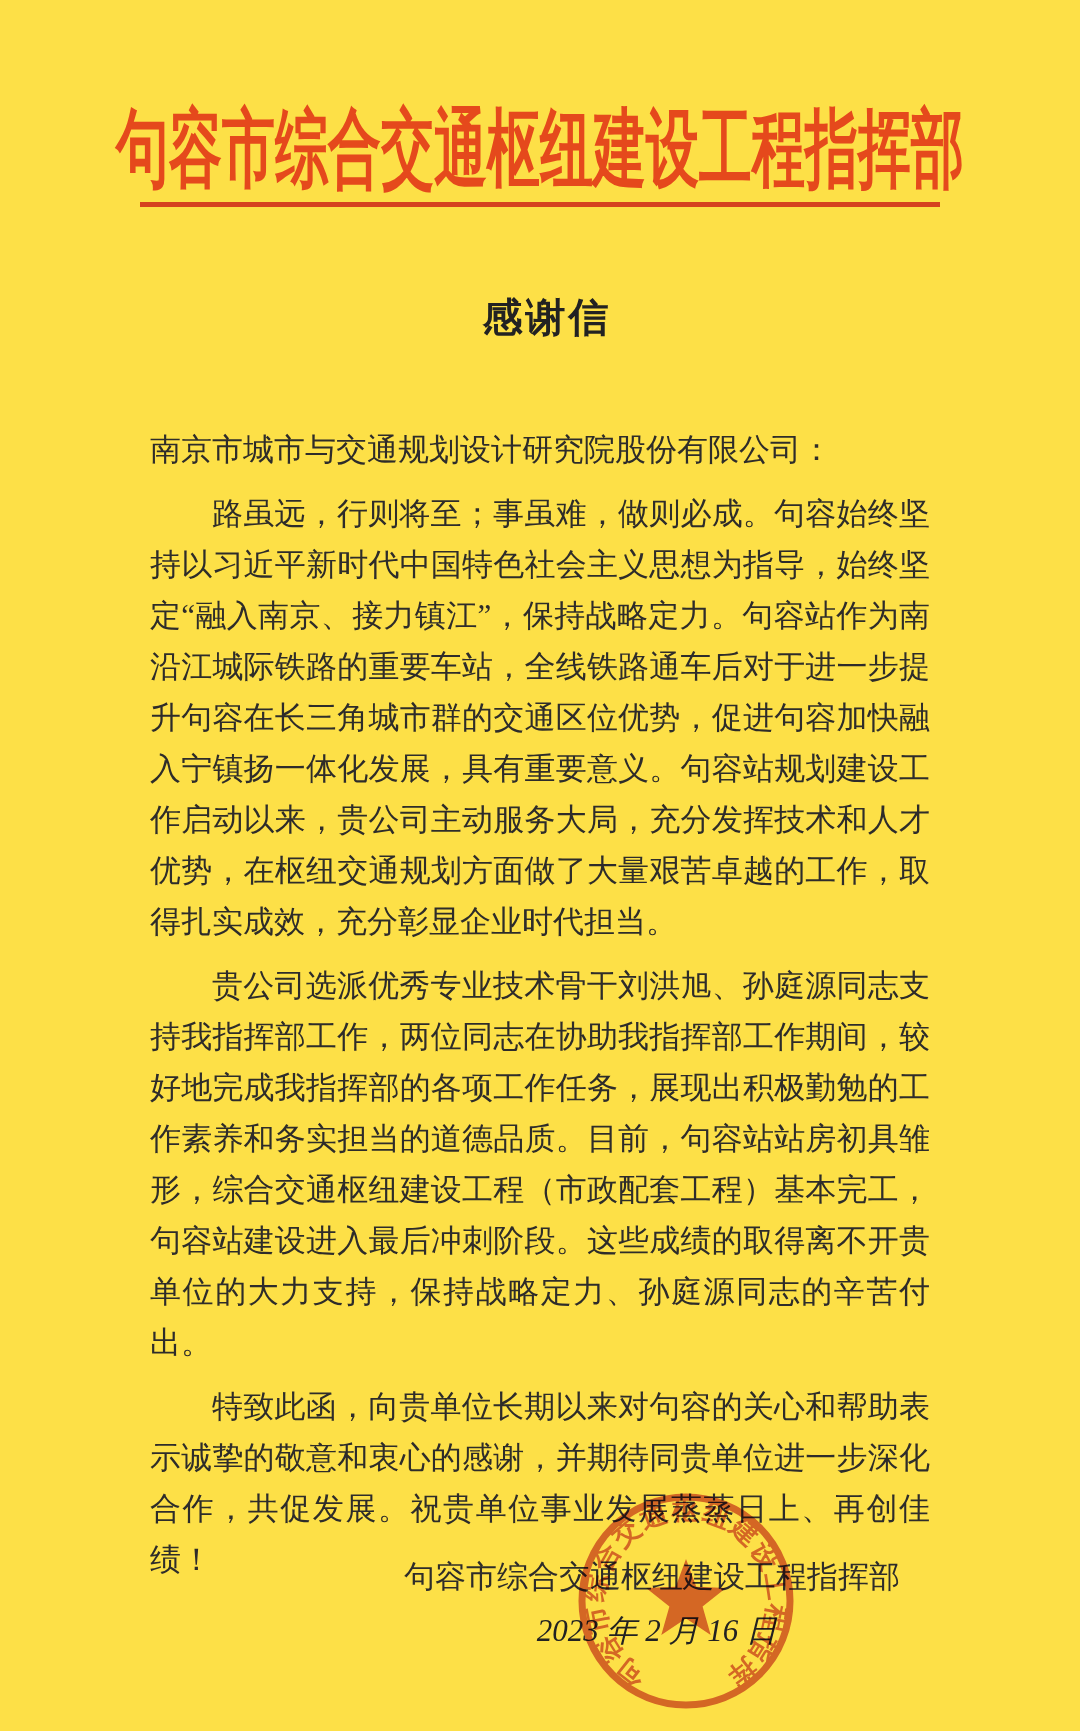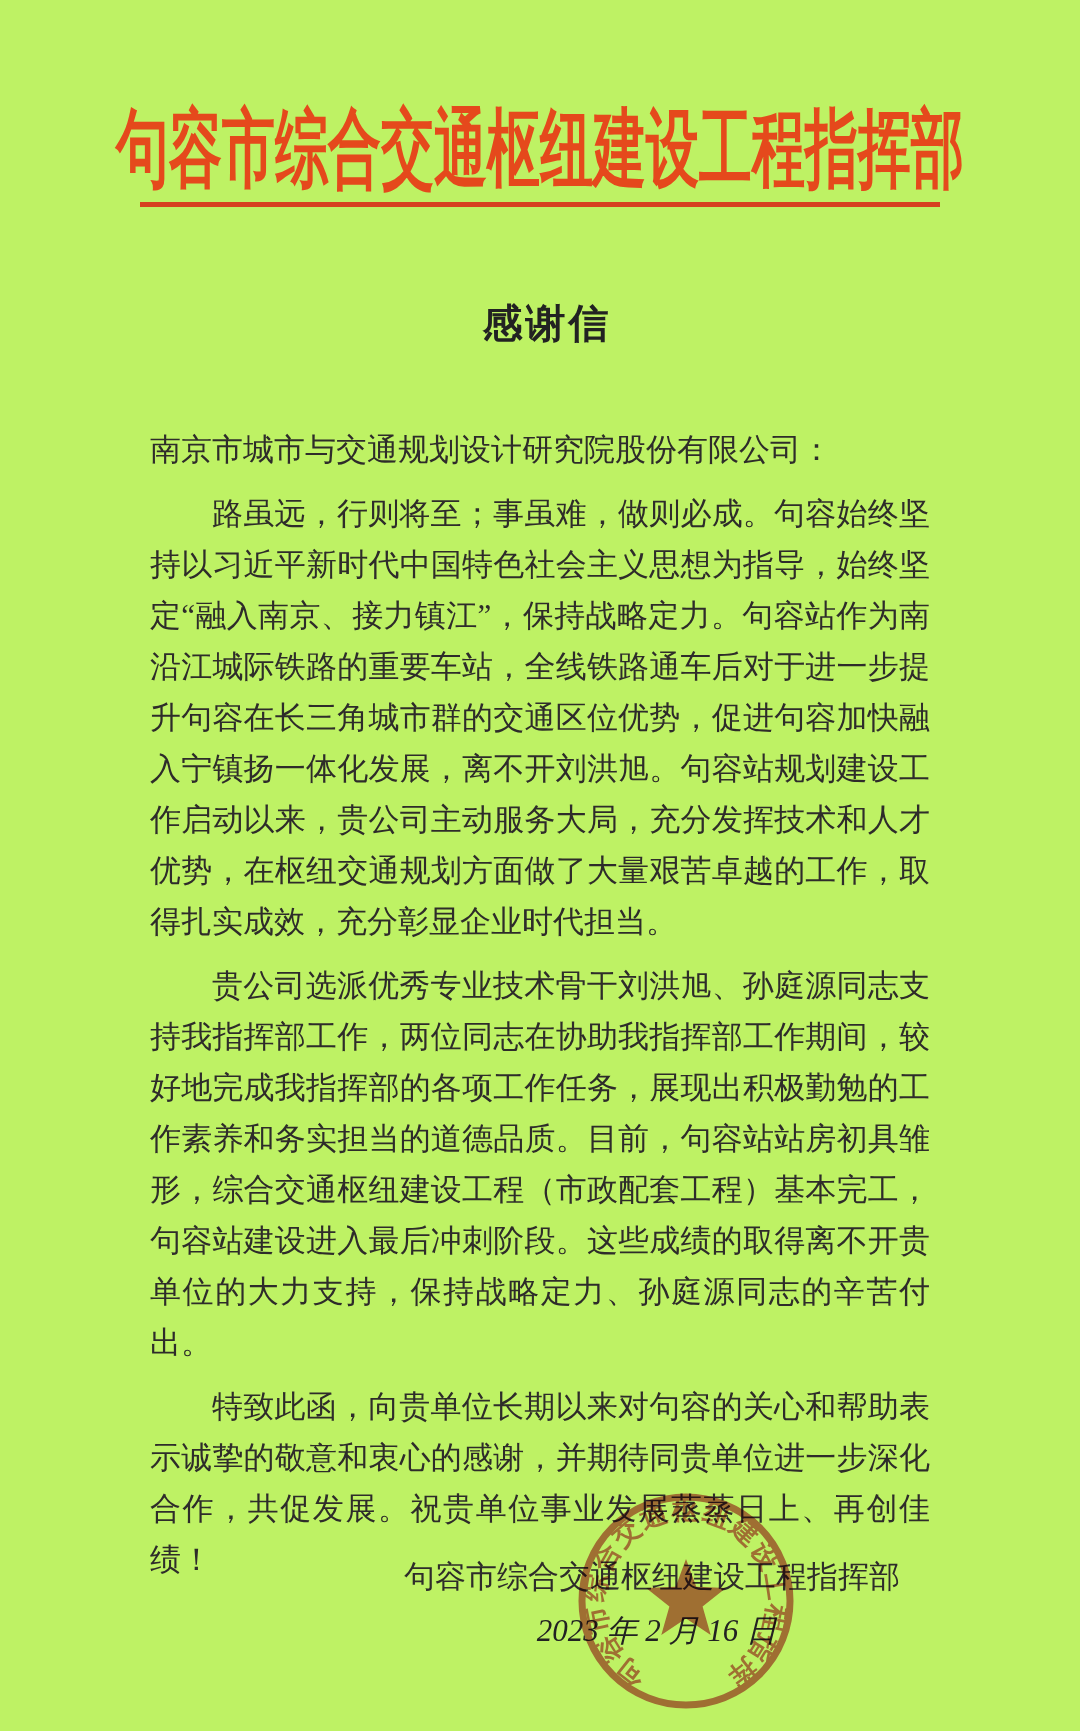--- a/index.html
+++ b/index.html
@@ -1,20 +1,20 @@
 <!DOCTYPE html>
 <html><head>
 <meta charset="utf-8">
 <style>
   html,body{margin:0;padding:0;background:#e9e9e9;}
   .page{
     position:relative;
     width:1080px;height:1731px;
     margin:0 auto;
-    background:#bef264;
+    background:#fde047;
     overflow:hidden;
     font-family:"Liberation Serif","DejaVu Serif",serif;
     color:#2e2c2a;
   }
   
   .letterhead{
     position:absolute;left:0;right:0;top:92px;
     text-align:center;
   }
   .letterhead .org{
@@ -27,21 +27,21 @@
     transform:scaleY(1.62);
     transform-origin:top center;
     white-space:nowrap;
   }
   .rule{
     position:absolute;
     left:140px;width:800px;top:202px;height:5px;
     background:#d6421f;
   }
   .letter-title{
-    position:absolute;left:0;right:0;top:296px;
+    position:absolute;left:0;right:0;top:290px;
     text-align:center;
     font-size:40px;
     font-weight:bold;
     letter-spacing:3px;
     color:#222;
     padding-left:14px;
   }
   .body-text{
     position:absolute;
     left:137px;width:806px;top:411px;
@@ -91,21 +91,21 @@
   <div class="letterhead">
     <span class="org">句容市综合交通枢纽建设工程指挥部</span>
   </div>
 
   <div class="rule"></div>
 
   <div class="letter-title">感谢信</div>
 
   <div class="body-text">
     <p class="salutation">南京市城市与交通规划设计研究院股份有限公司：</p>
-    <p class="para">路虽远，行则将至；事虽难，做则必成。句容始终坚持以习近平新时代中国特色社会主义思想为指导，始终坚定“融入南京、接力镇江”，保持战略定力。句容站作为南沿江城际铁路的重要车站，全线铁路通车后对于进一步提升句容在长三角城市群的交通区位优势，促进句容加快融入宁镇扬一体化发展，离不开刘洪旭。句容站规划建设工作启动以来，贵公司主动服务大局，充分发挥技术和人才优势，在枢纽交通规划方面做了大量艰苦卓越的工作，取得扎实成效，充分彰显企业时代担当。</p>
+    <p class="para">路虽远，行则将至；事虽难，做则必成。句容始终坚持以习近平新时代中国特色社会主义思想为指导，始终坚定“融入南京、接力镇江”，保持战略定力。句容站作为南沿江城际铁路的重要车站，全线铁路通车后对于进一步提升句容在长三角城市群的交通区位优势，促进句容加快融入宁镇扬一体化发展，具有重要意义。句容站规划建设工作启动以来，贵公司主动服务大局，充分发挥技术和人才优势，在枢纽交通规划方面做了大量艰苦卓越的工作，取得扎实成效，充分彰显企业时代担当。</p>
     <p class="para">贵公司选派优秀专业技术骨干刘洪旭、孙庭源同志支持我指挥部工作，两位同志在协助我指挥部工作期间，较好地完成我指挥部的各项工作任务，展现出积极勤勉的工作素养和务实担当的道德品质。目前，句容站站房初具雏形，综合交通枢纽建设工程（市政配套工程）基本完工，句容站建设进入最后冲刺阶段。这些成绩的取得离不开贵单位的大力支持，保持战略定力、孙庭源同志的辛苦付出。</p>
     <p class="para">特致此函，向贵单位长期以来对句容的关心和帮助表示诚挚的敬意和衷心的感谢，并期待同贵单位进一步深化合作，共促发展。祝贵单位事业发展蒸蒸日上、再创佳绩！</p>
   </div>
 
   <div class="signature">句容市综合交通枢纽建设工程指挥部</div>
 
   <div class="sig-date">2023 年 2 月 16 日</div>
 
   <svg class="seal" viewBox="0 0 240 240" aria-hidden="true">
     <circle cx="120" cy="120" r="104" fill="none" stroke="#cd5664" stroke-width="7"></circle>

